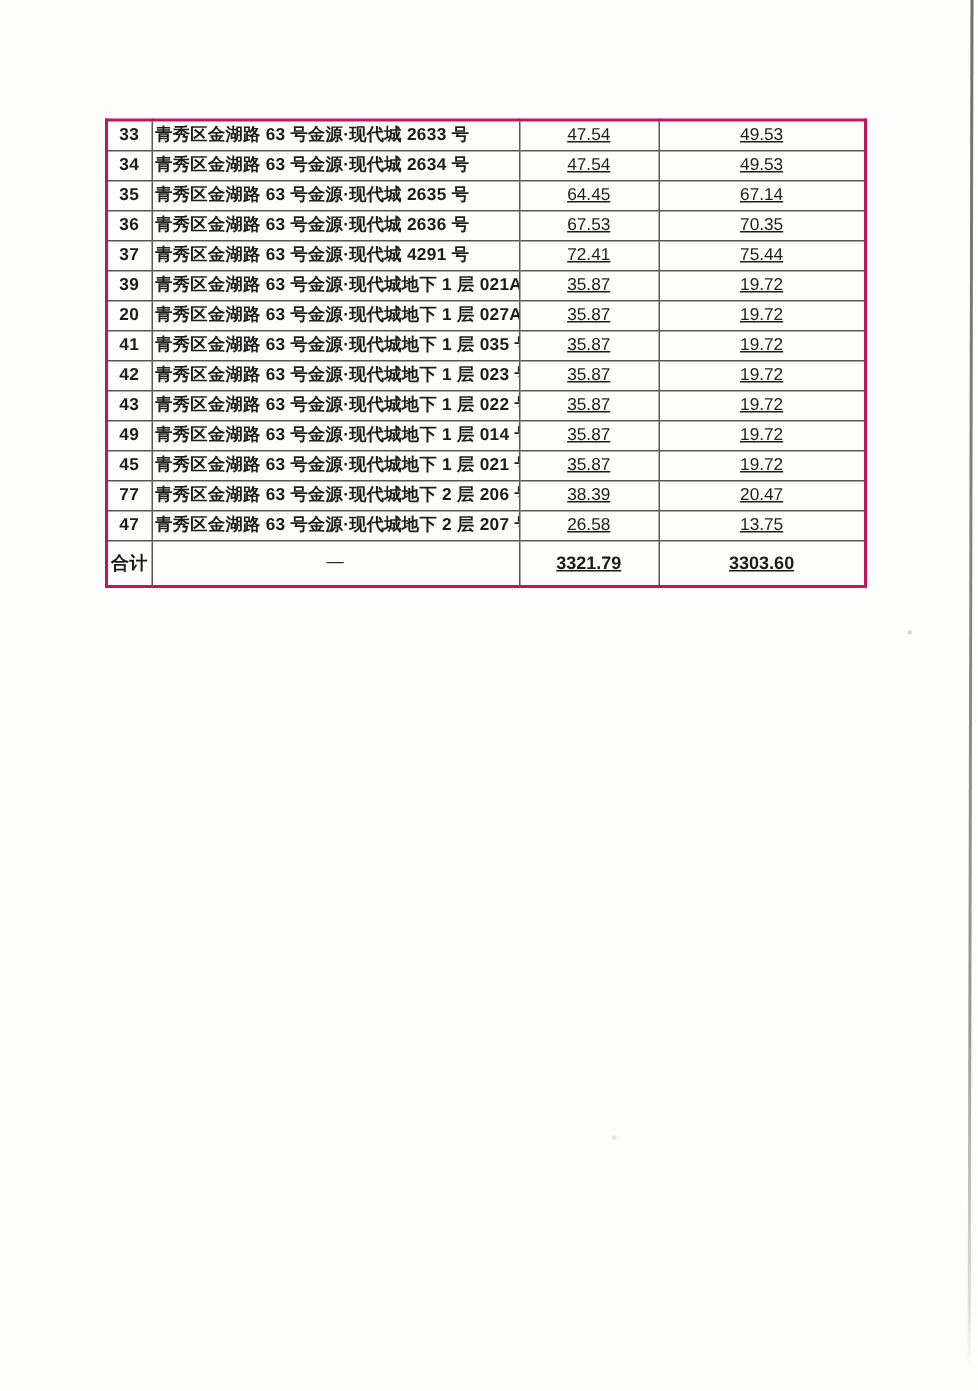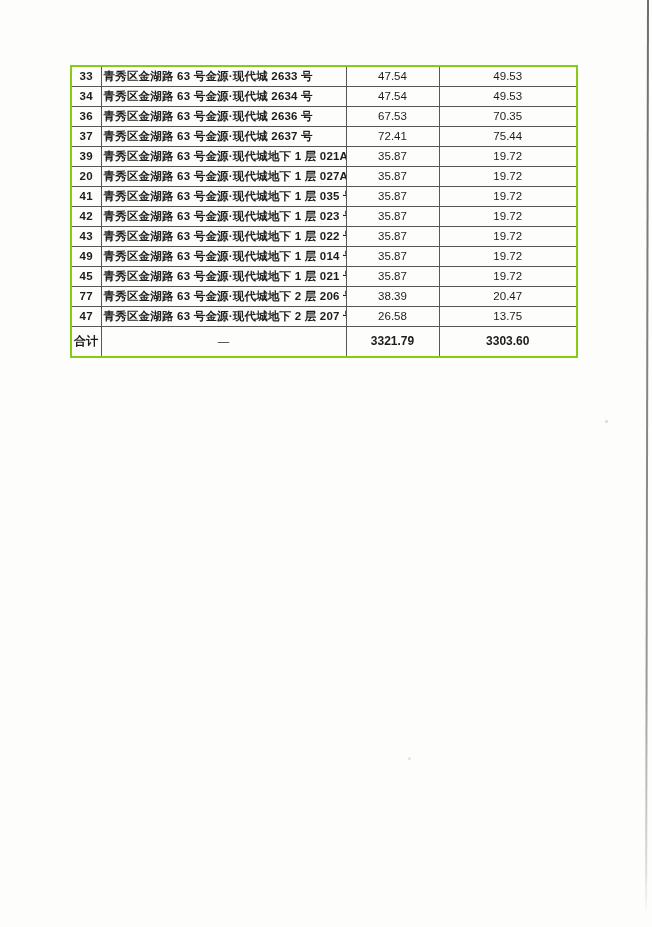--- a/index.html
+++ b/index.html
@@ -15,25 +15,25 @@
     overflow: hidden;
   }
   .page {
     position: absolute;
     inset: 0;
     background: #fdfdfc;
   }
   table.doc-table {
     position: absolute;
     left: 70px;
-    top: 65px;
+    top: 79px;
     width: 506px;
     border-collapse: collapse;
     table-layout: fixed;
-    border: 2px solid #84cc16;
+    border: 2px solid #be185d;
   }
   table.doc-table td {
     border: 1px solid #575757;
     padding: 0 2px;
     height: 19px;
     vertical-align: middle;
     color: #1c1c1c;
     font-size: 11.5px;
     line-height: 1.05;
     overflow: hidden;
@@ -46,20 +46,21 @@
   }
   td.c-addr {
     text-align: left;
     padding-left: 3px;
     font-weight: 600;
     letter-spacing: 0.2px;
   }
   td.c-num {
     text-align: center;
     font-weight: 500;
+    text-decoration: underline;
   }
   tr.total-row td {
     height: 29px;
   }
   tr.total-row td.c-no {
     font-weight: 700;
     font-size: 12px;
   }
   tr.total-row td.c-addr {
     text-align: center;
@@ -114,28 +115,34 @@
         <td class="c-num">47.54</td>
         <td class="c-num">49.53</td>
       </tr>
       <tr>
         <td class="c-no">34</td>
         <td class="c-addr">青秀区金湖路 63 号金源·现代城 2634 号</td>
         <td class="c-num">47.54</td>
         <td class="c-num">49.53</td>
       </tr>
       <tr>
+        <td class="c-no">35</td>
+        <td class="c-addr">青秀区金湖路 63 号金源·现代城 2635 号</td>
+        <td class="c-num">64.45</td>
+        <td class="c-num">67.14</td>
+      </tr>
+      <tr>
         <td class="c-no">36</td>
         <td class="c-addr">青秀区金湖路 63 号金源·现代城 2636 号</td>
         <td class="c-num">67.53</td>
         <td class="c-num">70.35</td>
       </tr>
       <tr>
         <td class="c-no">37</td>
-        <td class="c-addr">青秀区金湖路 63 号金源·现代城 2637 号</td>
+        <td class="c-addr">青秀区金湖路 63 号金源·现代城 4291 号</td>
         <td class="c-num">72.41</td>
         <td class="c-num">75.44</td>
       </tr>
       <tr>
         <td class="c-no">39</td>
         <td class="c-addr">青秀区金湖路 63 号金源·现代城地下 1 层 021A 号车位</td>
         <td class="c-num">35.87</td>
         <td class="c-num">19.72</td>
       </tr>
       <tr>

